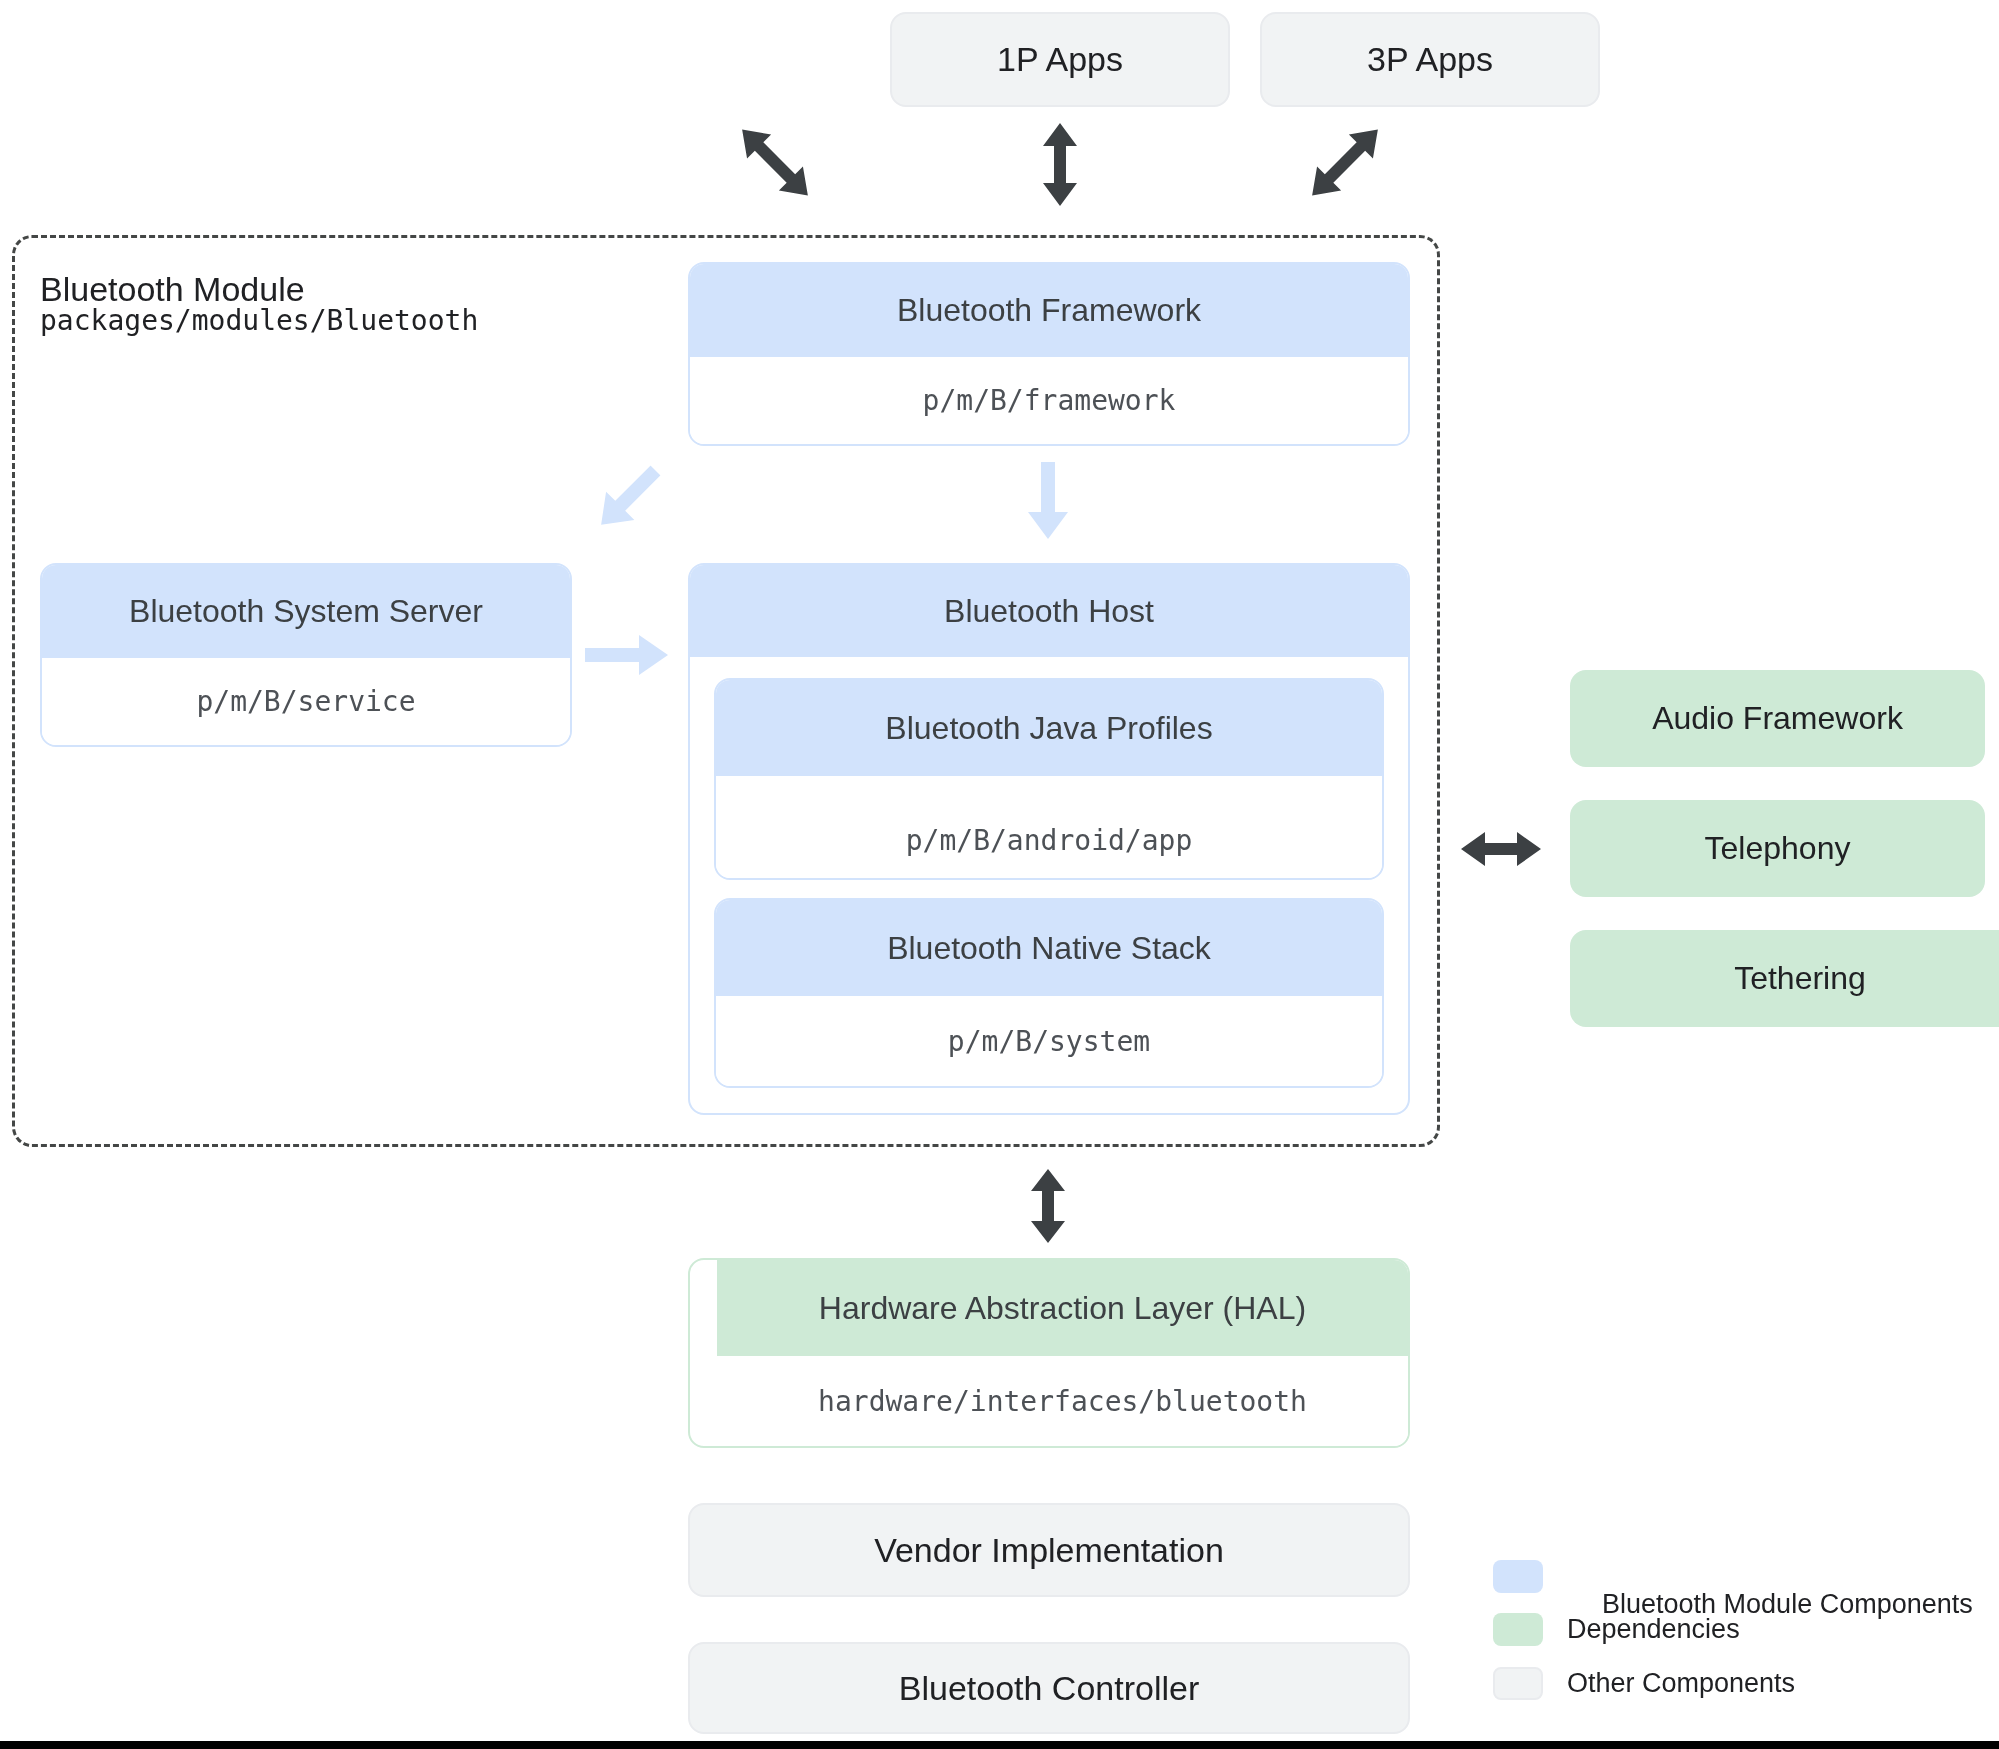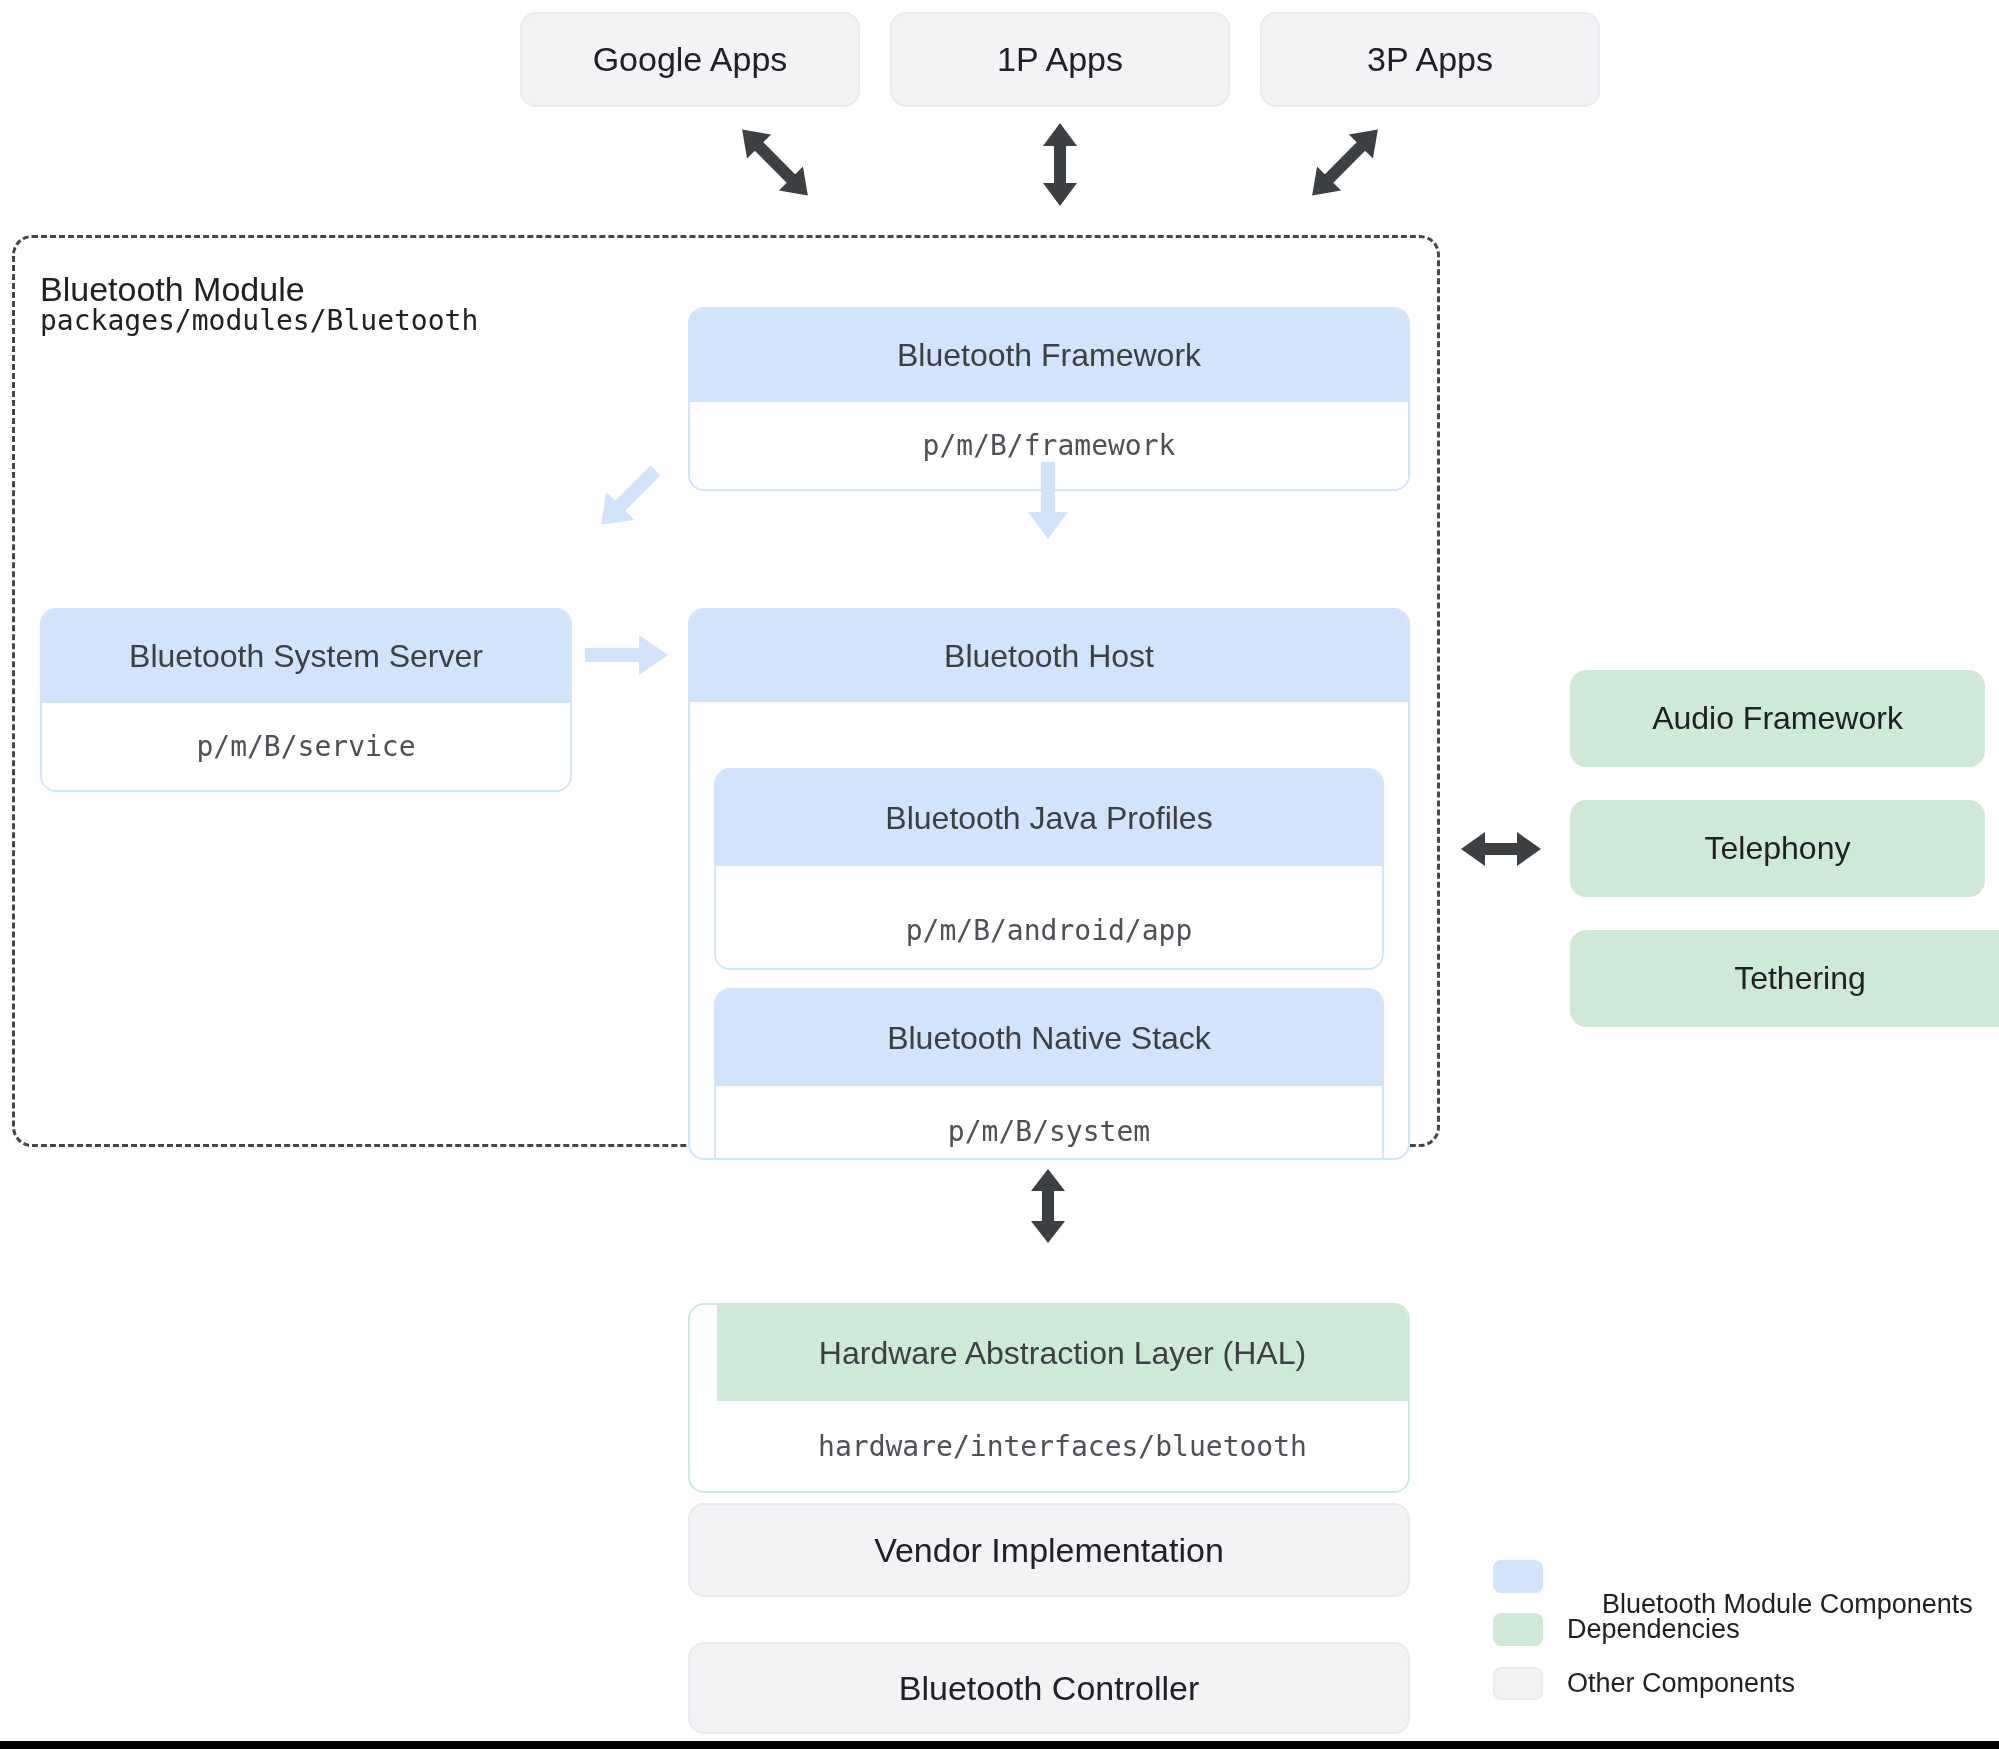--- a/index.html
+++ b/index.html
@@ -8,21 +8,21 @@
     font-family:"Liberation Sans",sans-serif;color:#202124;
   }
   .abs{position:absolute;box-sizing:border-box;}
   
   .gbox{
     background:#f1f3f4;border:2px solid #e9ebee;border-radius:16px;
     display:flex;align-items:center;justify-content:center;
     font-size:34px;color:#202124;
   }
   
-  .panel{border-radius:16px;background:#ffffff;overflow:hidden;margin-top:45px;}
+  .panel{border-radius:16px;background:#ffffff;overflow:hidden;}
   .panel.blue{border:2px solid #d2e3fc;}
   .panel.green{border:2px solid #ceead6;}
   .panel-header{
     display:flex;align-items:center;justify-content:center;
     font-size:32px;color:#3c4043;
   }
   .panel.blue .panel-header{background:#d2e3fc;}
   .panel.green .panel-header{background:#ceead6;}
   .panel-body{
     display:flex;align-items:center;justify-content:center;
@@ -51,23 +51,20 @@
   .arrow{display:block;}
   .rot45{transform:rotate(45deg);}
   .rotm45{transform:rotate(-45deg);}
   .bottom-strip{background:#000000;}
 </style>
 </head>
 <body>
 
 <div class="canvas">
 
-  <div class="abs gbox" style="left:520px;top:12px;width:340px;height:95px;">
-    <span>Google Apps</span>
-  </div>
   <div class="abs gbox" style="left:890px;top:12px;width:340px;height:95px;">
     <span>1P Apps</span>
   </div>
   <div class="abs gbox" style="left:1260px;top:12px;width:340px;height:95px;">
     <span>3P Apps</span>
   </div>
 
   <div class="abs rotm45" style="left:755px;top:115px;width:40px;height:95px;">
     <svg class="arrow" width="40" height="95" viewBox="0 0 40 95">
       <path d="M20 1 L37 25 L26 25 L26 70 L37 70 L20 94 L3 70 L14 70 L14 25 L3 25 Z" fill="#3c4043"></path>

